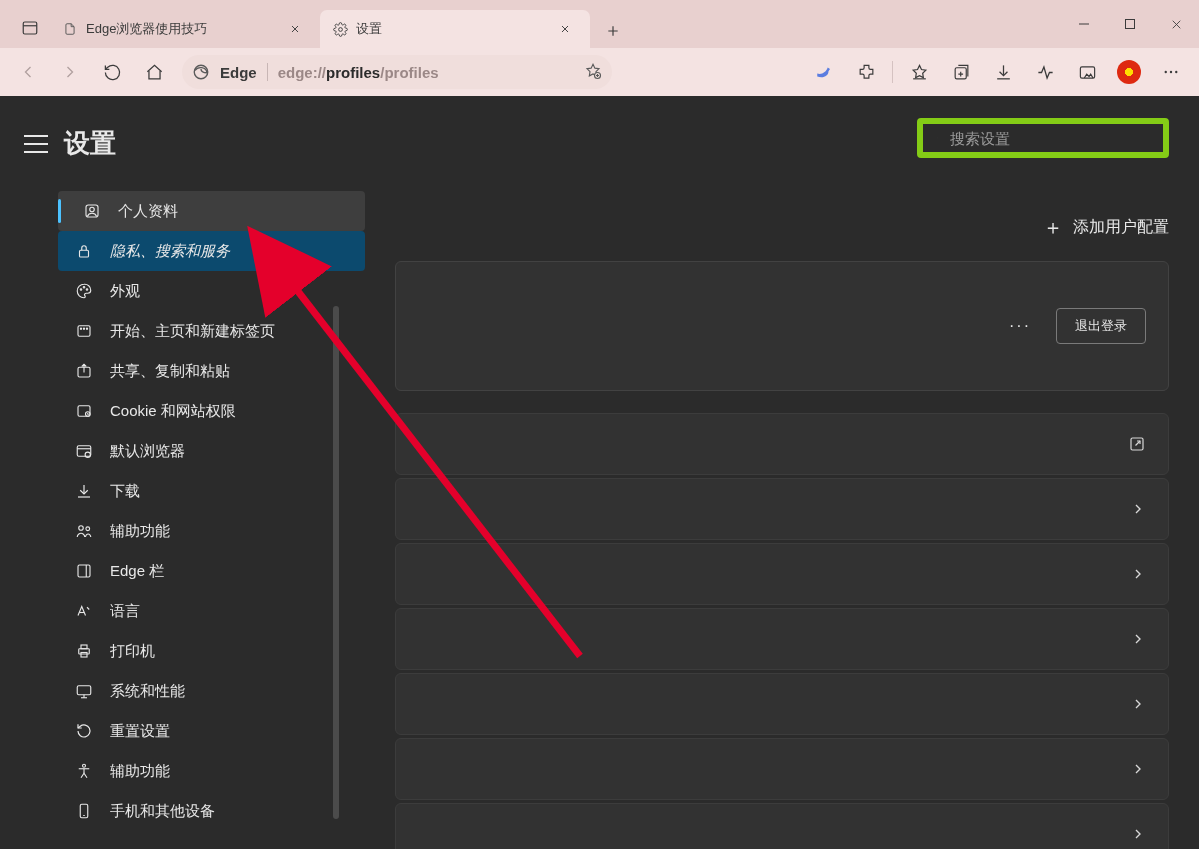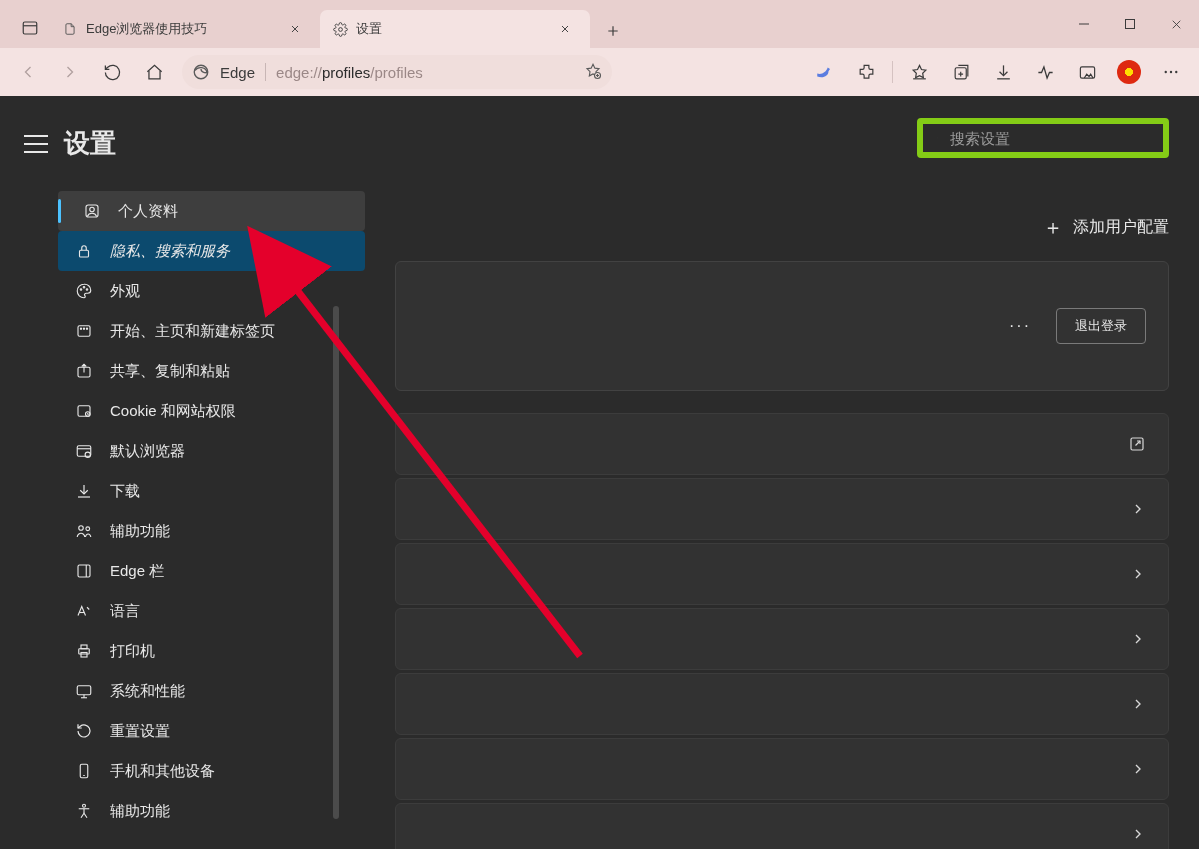--- a/index.html
+++ b/index.html
@@ -11,21 +11,21 @@
   .tab { display: flex; align-items: center; height: 38px; padding: 0 12px; gap: 8px; font-size: 13px; border-radius: 7px 7px 0 0; min-width: 270px; position: relative; }
   .tab.inactive { color: #3b3b3b; }
   .tab.active { background: #f4e3e2; color: #3b3b3b; }
   .tab .favicon { width:16px; height:16px; display:inline-flex; align-items:center; justify-content:center; }
   .tab .close { margin-left:auto; width:26px; height:26px; display:flex; align-items:center; justify-content:center; border-radius:4px; }
   .newtab { width:34px; height:34px; display:flex; align-items:center; justify-content:center; color:#3b3b3b; margin-left:6px; }
   .win-controls { position:absolute; right:0; top:0; height:48px; display:flex; }
   .win-btn { width:46px; display:flex; align-items:center; justify-content:center; color:#3b3b3b; }
 
   
-  .toolbar { height: 48px; background: #f4e3e2; display:flex; align-items:center; padding: 0 8px; gap: 2px; }
+  .toolbar { height: 48px; background: #f4e3e2; display:flex; align-items:center; padding: 0 8px; gap: 2px; font-weight: bold; }
   .tbtn { width:40px; height:40px; display:flex; align-items:center; justify-content:center; color:#3b3b3b; border-radius:4px; }
   .tbtn.disabled { color: #b0a09f; }
   .addrbar { flex:0 0 430px; height:34px; background:#f0dedc; border-radius:18px; display:flex; align-items:center; padding:0 10px; margin:0 6px; gap:10px; color:#3b3b3b; font-size:15px; }
   .addrbar .edge-icon{ width:18px;height:18px;display:inline-flex;}
   .addrbar .divider{ width:1px;height:18px;background:#c8b6b5;}
   .url { flex:1; white-space:nowrap; }
   .url .dim{ color:#9b8887; }
   .url .strong{ color:#2b2b2b; }
   .tool-spacer{flex:1;}
   .tool-sep{width:1px;height:22px;background:#d5c2c1;margin:0 4px;}
@@ -379,36 +379,36 @@
             <svg width="18" height="18" viewBox="0 0 24 24" fill="none" stroke="currentColor" stroke-width="1.6">
               <path d="M4 12a8 8 0 1 0 3-6.3L4 8"></path>
               <path d="M4 3v5h5"></path>
             </svg>
           </span>
           <span>重置设置</span>
         </div>
         <div class="nav-item">
           <span class="nav-icon">
             <svg width="18" height="18" viewBox="0 0 24 24" fill="none" stroke="currentColor" stroke-width="1.5">
-              <rect x="7" y="3" width="10" height="18" rx="2"></rect>
-              <path d="M11 18h2"></path>
-            </svg>
-          </span>
-          <span>手机和其他设备</span>
-        </div>
-        <div class="nav-item">
-          <span class="nav-icon">
-            <svg width="18" height="18" viewBox="0 0 24 24" fill="none" stroke="currentColor" stroke-width="1.5">
               <circle cx="12" cy="5" r="2"></circle>
               <path d="M5 9h14"></path>
               <path d="M12 9v6"></path>
               <path d="M8 21l4-6 4 6"></path>
             </svg>
           </span>
           <span>辅助功能</span>
+        </div>
+        <div class="nav-item">
+          <span class="nav-icon">
+            <svg width="18" height="18" viewBox="0 0 24 24" fill="none" stroke="currentColor" stroke-width="1.5">
+              <rect x="7" y="3" width="10" height="18" rx="2"></rect>
+              <path d="M11 18h2"></path>
+            </svg>
+          </span>
+          <span>手机和其他设备</span>
         </div>
       </div>
     <div class="side-scroll"></div>
   </div>
 
   <div class="main">
     <div class="search-wrap">
       <div class="search">
         <svg width="16" height="16" viewBox="0 0 24 24" fill="none" stroke="#9a9a9a" stroke-width="2">
             <circle cx="11" cy="11" r="7"></circle>

